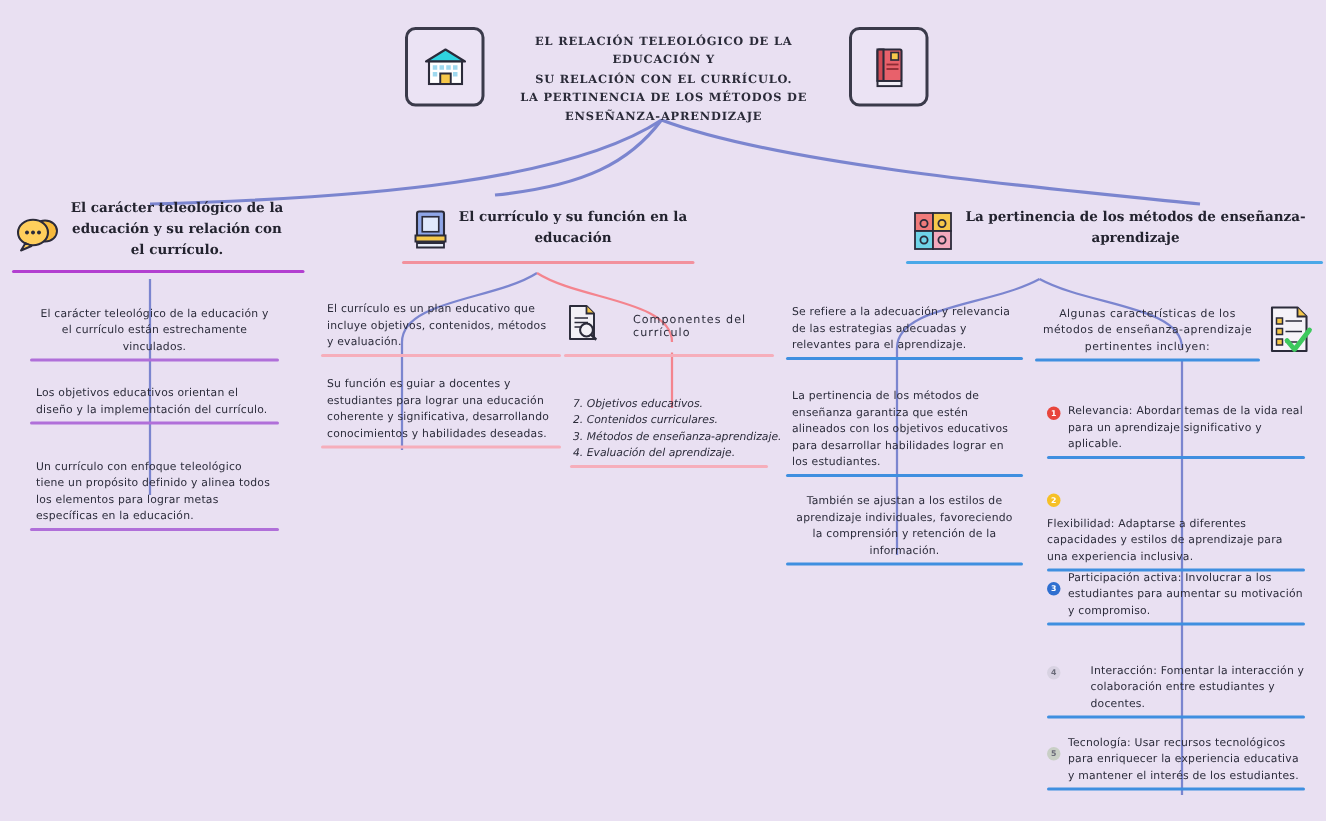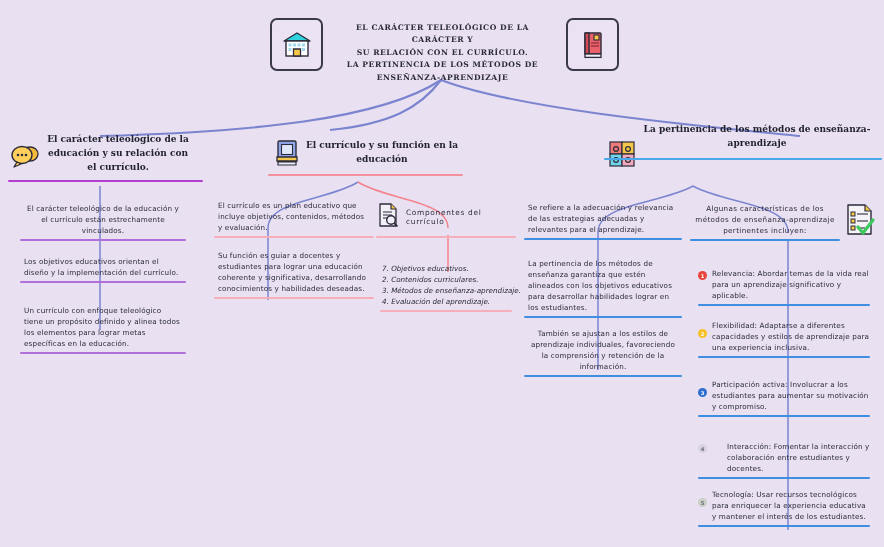--- a/index.html
+++ b/index.html
@@ -103,21 +103,21 @@
       <rect x="15.5" y="12.5" width="3" height="3" fill="#9fd9ef"></rect>
       <rect x="20" y="12.5" width="3" height="3" fill="#9fd9ef"></rect>
       <rect x="6.5" y="17" width="3" height="3" fill="#9fd9ef"></rect>
       <rect x="20" y="17" width="3" height="3" fill="#9fd9ef"></rect>
       <path d="M11.5,25 v-7 h7 v7 z" fill="#f7c košt"></path>
       <path d="M11.5,25 v-7 h7 v7 z" fill="#f6c84a" stroke="#2b2b3a" stroke-width="1.3"></path>
     </svg>
   </div>
 
   <div class="center-title">
-    <div>EL CARÁCTER TELEOLÓGICO DE LA CARÁCTER Y</div>
+    <div>EL RELACIÓN TELEOLÓGICO DE LA EDUCACIÓN Y</div>
     <div>SU RELACIÓN CON EL CURRÍCULO.</div>
     <div>LA PERTINENCIA DE LOS MÉTODOS DE</div>
     <div>ENSEÑANZA-APRENDIZAJE</div>
   </div>
 
   <div class="icon-box" id="icon-book">
     <svg width="26" height="30" viewBox="0 0 26 30">
       <rect x="5" y="3" width="16" height="21" rx="1" fill="#e8616b" stroke="#2b2b3a" stroke-width="1.4"></rect>
       <rect x="5" y="3" width="4" height="21" fill="#d14a55" stroke="#2b2b3a" stroke-width="1.4"></rect>
       <rect x="14" y="5" width="5" height="5" fill="#f6c84a" stroke="#2b2b3a" stroke-width="1.1"></rect>
@@ -176,21 +176,21 @@
     <div class="txt">El currículo es un plan educativo que incluye objetivos, contenidos, métodos y evaluación.</div>
     <div class="rule" style="background:#f6aebb;"></div>
   </div>
 
   <div class="node" style="left:214px;top:250px;width:160px;">
     <div class="txt">Su función es guiar a docentes y estudiantes para lograr una educación coherente y significativa, desarrollando conocimientos y habilidades deseadas.</div>
     <div class="rule" style="background:#f6aebb;"></div>
   </div>
 
   <div class="node" style="left:376px;top:202px;width:140px;">
-    <div style="display:flex;align-items:center;gap:6px;padding-bottom:4px;">
+    <div style="display:flex;align-items:center;gap:22px;padding-bottom:4px;">
       <span style="flex:0 0 auto;">
         <svg width="24" height="26" viewBox="0 0 24 26">
           <path d="M4,2 h11 l5,5 v17 h-16 z" fill="#f2f0f6" stroke="#2b2b3a" stroke-width="1.3" stroke-linejoin="round"></path>
           <path d="M15,2 v5 h5" fill="#f6c84a" stroke="#2b2b3a" stroke-width="1.2"></path>
           <line x1="7" y1="10" x2="16" y2="10" stroke="#2b2b3a" stroke-width="1"></line>
           <line x1="7" y1="13" x2="16" y2="13" stroke="#2b2b3a" stroke-width="1"></line>
           <line x1="7" y1="16" x2="12" y2="16" stroke="#2b2b3a" stroke-width="1"></line>
           <circle cx="15" cy="18" r="4.3" fill="none" stroke="#2b2b3a" stroke-width="1.4"></circle>
           <line x1="18" y1="21" x2="21.5" y2="24.5" stroke="#2b2b3a" stroke-width="1.7"></line>
         </svg>
@@ -216,21 +216,21 @@
       <rect x="14" y="2" width="12" height="12" fill="#f6c84a" stroke="#2b2b3a" stroke-width="1.2"></rect>
       <rect x="2" y="14" width="12" height="12" fill="#6fd4e8" stroke="#2b2b3a" stroke-width="1.2"></rect>
       <rect x="14" y="14" width="12" height="12" fill="#f3a9bd" stroke="#2b2b3a" stroke-width="1.2"></rect>
       <circle cx="8" cy="9" r="2.4" fill="none" stroke="#2b2b3a" stroke-width="1.2"></circle>
       <circle cx="20" cy="9" r="2.4" fill="none" stroke="#2b2b3a" stroke-width="1.2"></circle>
       <circle cx="8" cy="20" r="2.4" fill="none" stroke="#2b2b3a" stroke-width="1.2"></circle>
       <circle cx="20" cy="20" r="2.4" fill="none" stroke="#2b2b3a" stroke-width="1.2"></circle>
     </svg>
   </div>
 
-  <div class="branch-head" style="left:604px;top:122px;width:278px;">
+  <div class="branch-head" style="left:604px;top:138px;width:278px;">
     <div class="label" style="margin-left:38px;width:230px;">La pertinencia de los métodos de enseñanza-aprendizaje</div>
     <div class="hrule" style="background:#4aa8e8;width:278px;margin-top:8px;"></div>
   </div>
 
   <div class="node" style="left:524px;top:202px;width:158px;">
     <div class="txt">Se refiere a la adecuación y relevancia de las estrategias adecuadas y relevantes para el aprendizaje.</div>
     <div class="rule" style="background:#3f8fe0;"></div>
   </div>
 
   <div class="node" style="left:524px;top:258px;width:158px;">
@@ -264,21 +264,21 @@
 
   <div class="node numrow" style="left:698px;top:268px;width:172px;display:block;">
     <div style="display:flex;align-items:flex-start;gap:5px;padding-bottom:3px;">
       <span class="badge" style="background:#e8453c;">1</span>
       <span class="txt" style="padding:0;">Relevancia: Abordar temas de la vida real para un aprendizaje significativo y aplicable.</span>
     </div>
     <div class="rule" style="background:#3f8fe0;"></div>
   </div>
 
   <div class="node numrow" style="left:698px;top:320px;width:172px;display:block;">
-    <div style="display:flex;align-items:flex-start;gap:5px;padding-bottom:3px;">
+    <div style="display:flex;align-items:flex-start;gap:5px;padding-bottom:3px;flex-direction:column;">
       <span class="badge" style="background:#f6c026;margin-top:9px;">2</span>
       <span class="txt" style="padding:0;">Flexibilidad: Adaptarse a diferentes capacidades y estilos de aprendizaje para una experiencia inclusiva.</span>
     </div>
     <div class="rule" style="background:#3f8fe0;"></div>
   </div>
 
   <div class="node numrow" style="left:698px;top:379px;width:172px;display:block;">
     <div style="display:flex;align-items:flex-start;gap:5px;padding-bottom:3px;">
       <span class="badge" style="background:#2f6fd0;margin-top:9px;">3</span>
       <span class="txt" style="padding:0;">Participación activa: Involucrar a los estudiantes para aumentar su motivación y compromiso.</span>

